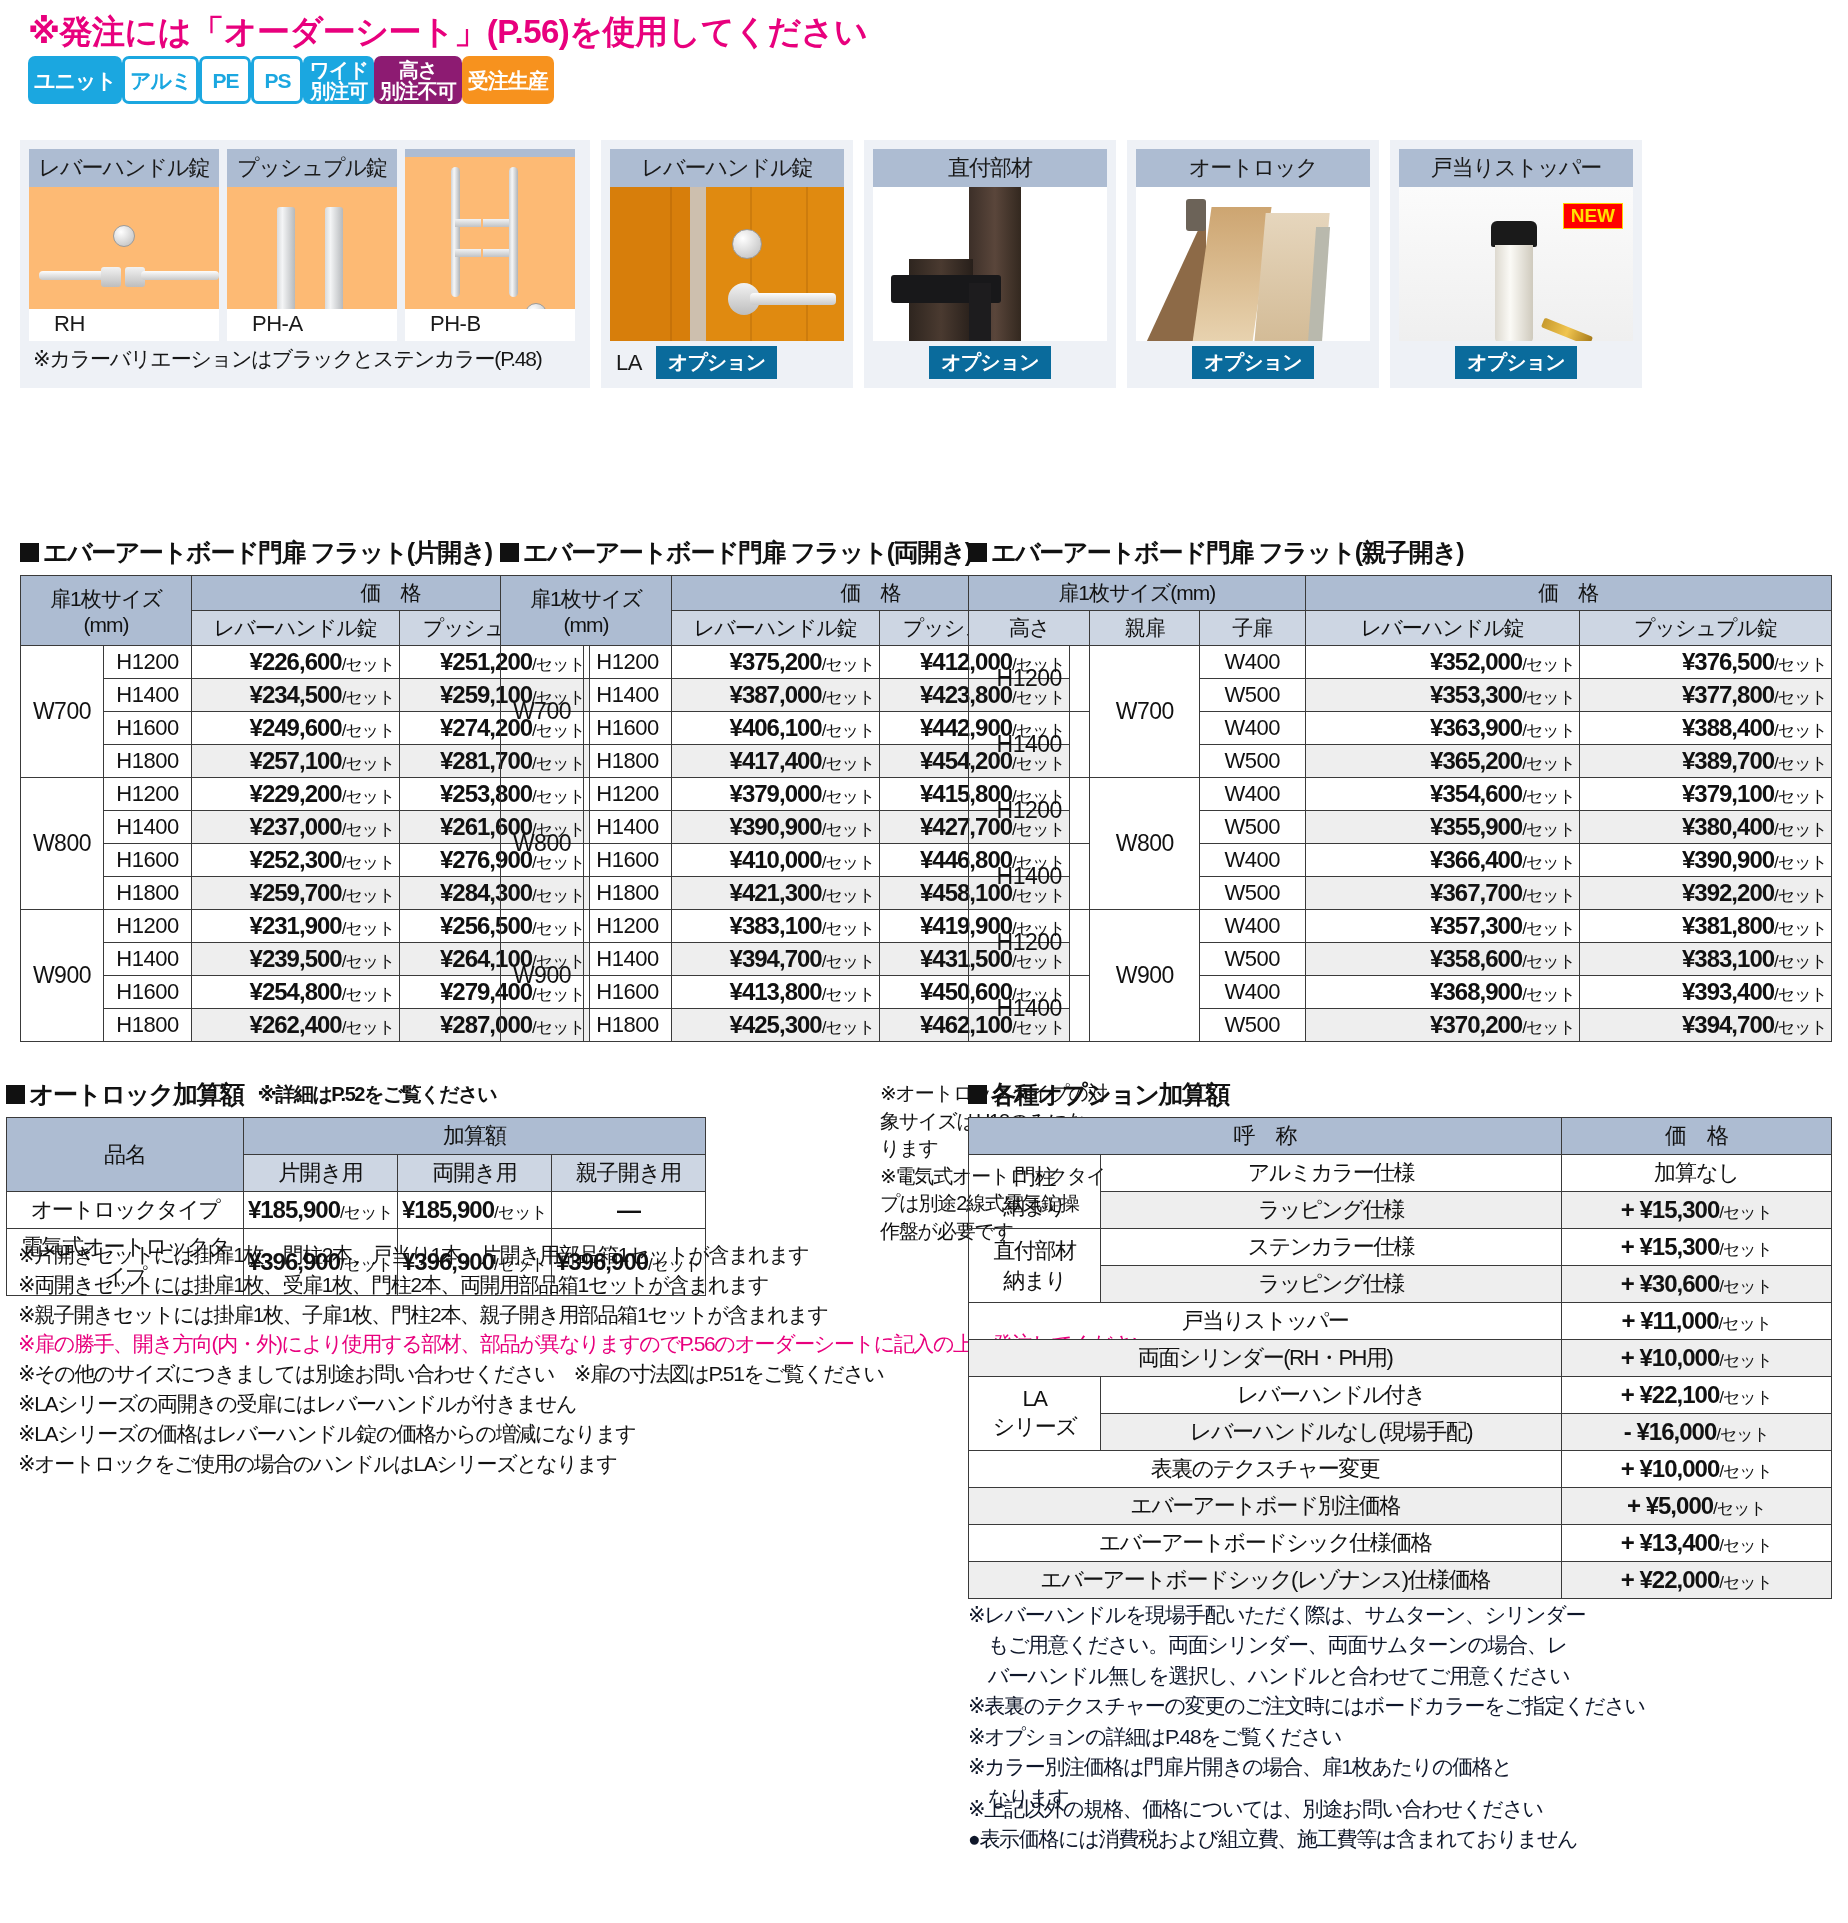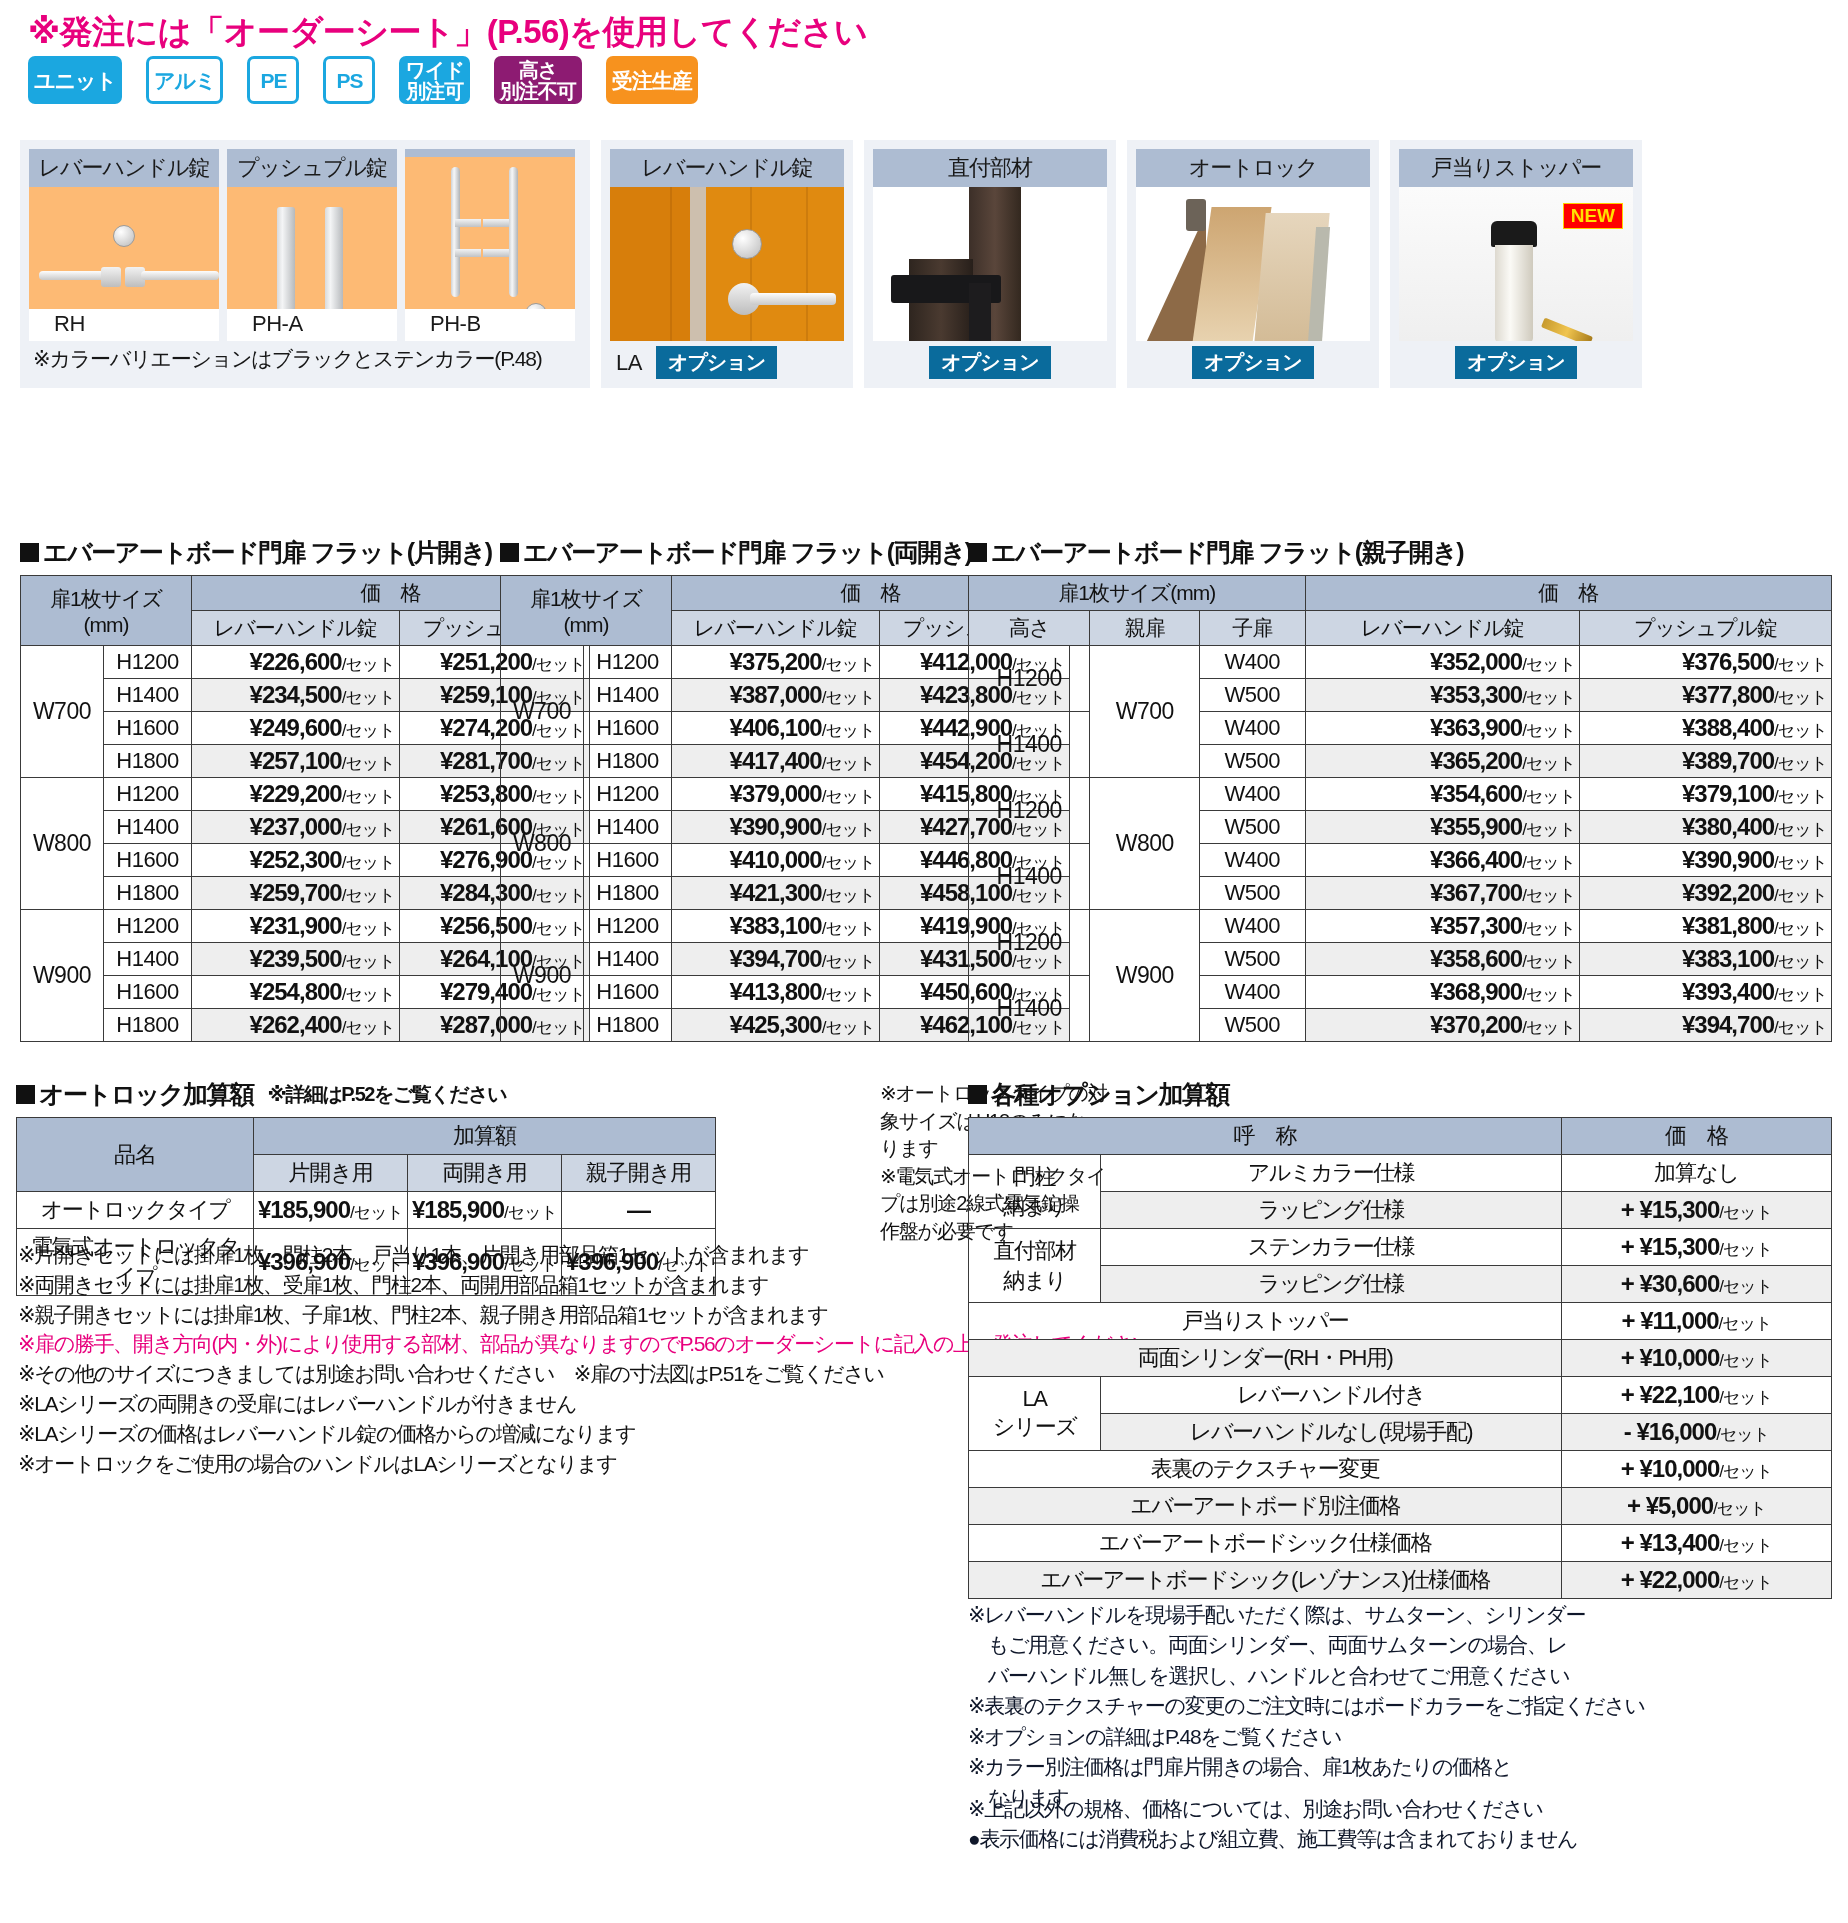--- a/index.html
+++ b/index.html
@@ -15,21 +15,21 @@
   }
 
   
   .notice-top {
     position:absolute; left:28px; top:10px;
     font-size:33px; font-weight:700; color:#e8007d; letter-spacing:-0.5px;
     white-space:nowrap;
   }
 
   
-  .badge-row { position:absolute; left:28px; top:56px; display:flex; gap:24px; align-items:flex-start; }
+  .badge-row { position:absolute; left:28px; top:56px; display:flex; gap:0; align-items:flex-start; }
   .badge {
     border-radius:7px; color:#fff; font-weight:900;
     display:flex; flex-direction:column; align-items:center; justify-content:center;
     line-height:1.0; letter-spacing:-1px; padding:4px 6px;
     height:48px; min-width:52px;
   }
   .badge.b-cyan   { background:#1ba7e0; }
   .badge.b-outline{ background:#fff; color:#1ba7e0; border:3px solid #1ba7e0; padding:19px 5px; }
   .badge.b-purple { background:#8d1b72; }
   .badge.b-orange { background:#f7921e; }
@@ -522,21 +522,21 @@
         </tr>
         <tr class="alt">
           <td class="size">W500</td>
           <td class="price">¥370,200<span class="unit">/セット</span></td>
           <td class="price">¥394,700<span class="unit">/セット</span></td>
         </tr>
       </tbody>
     </table>
 </div>
 
-<div class="tbl-wrap" style="left:16px; top:1078px; width:700px;">
+<div class="tbl-wrap" style="left:6px; top:1078px; width:700px;">
   <div class="sec-title">
     <span class="sq"></span>
     <span>オートロック加算額</span>
     <span class="sec-sub">※詳細はP.52をご覧ください</span>
   </div>
   <table class="atable" style="margin-top:6px;" id="tbl-auto">
       <thead>
         <tr>
           <th rowspan="2" style="width:255px">品名</th>
           <th colspan="3">加算額</th>

